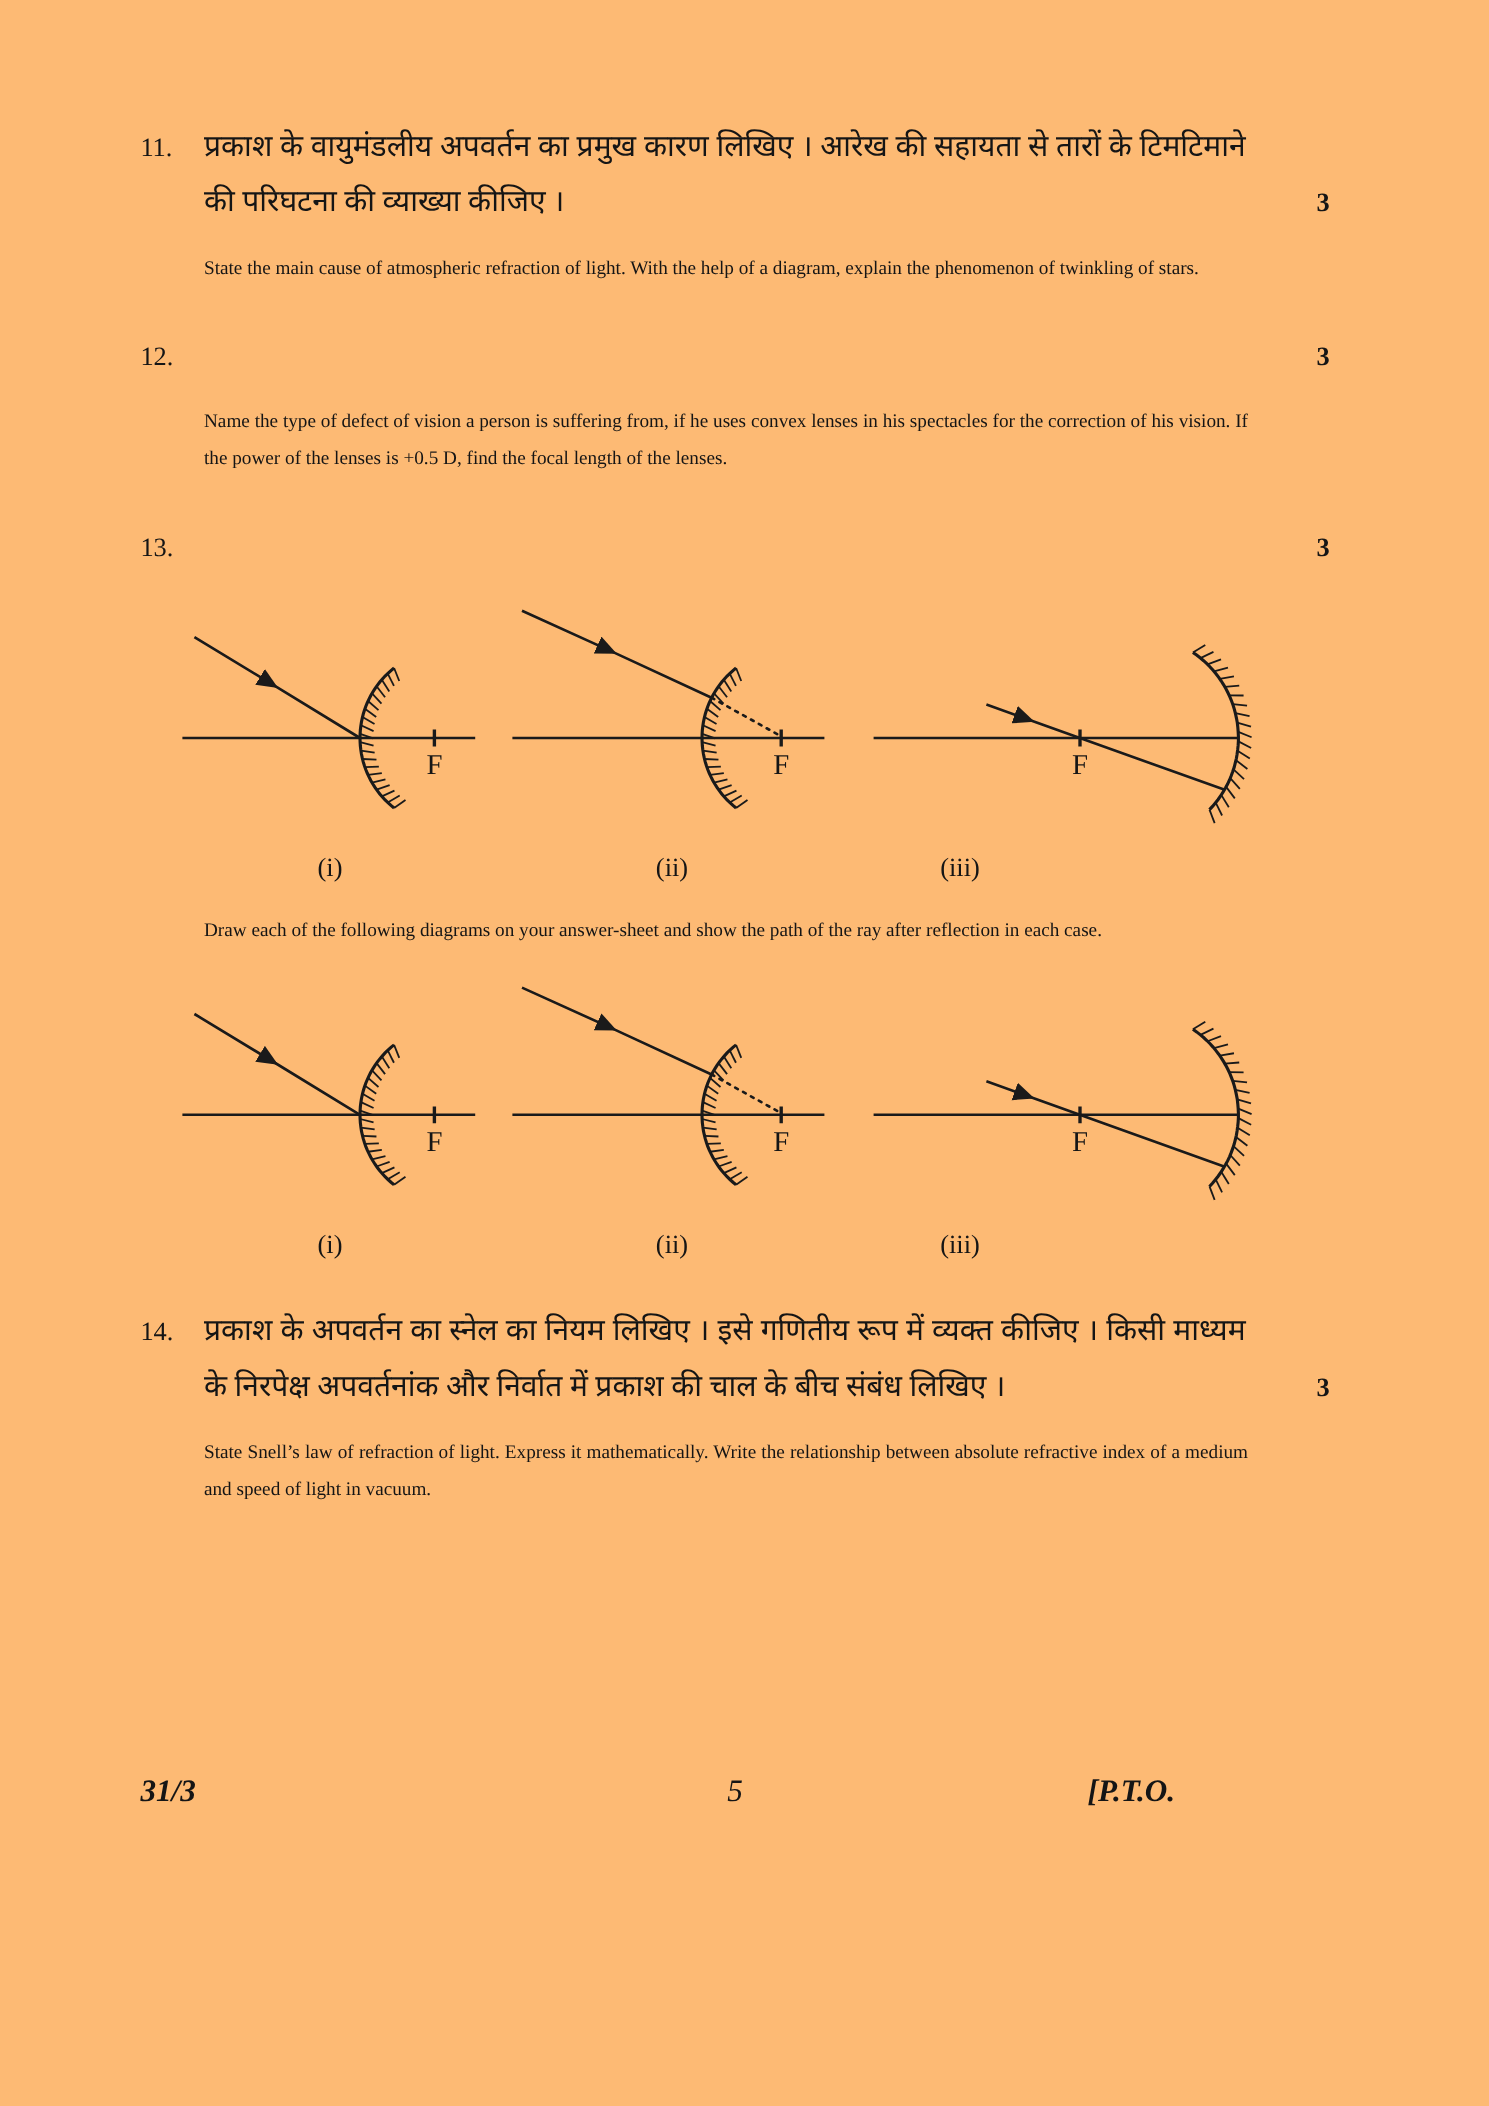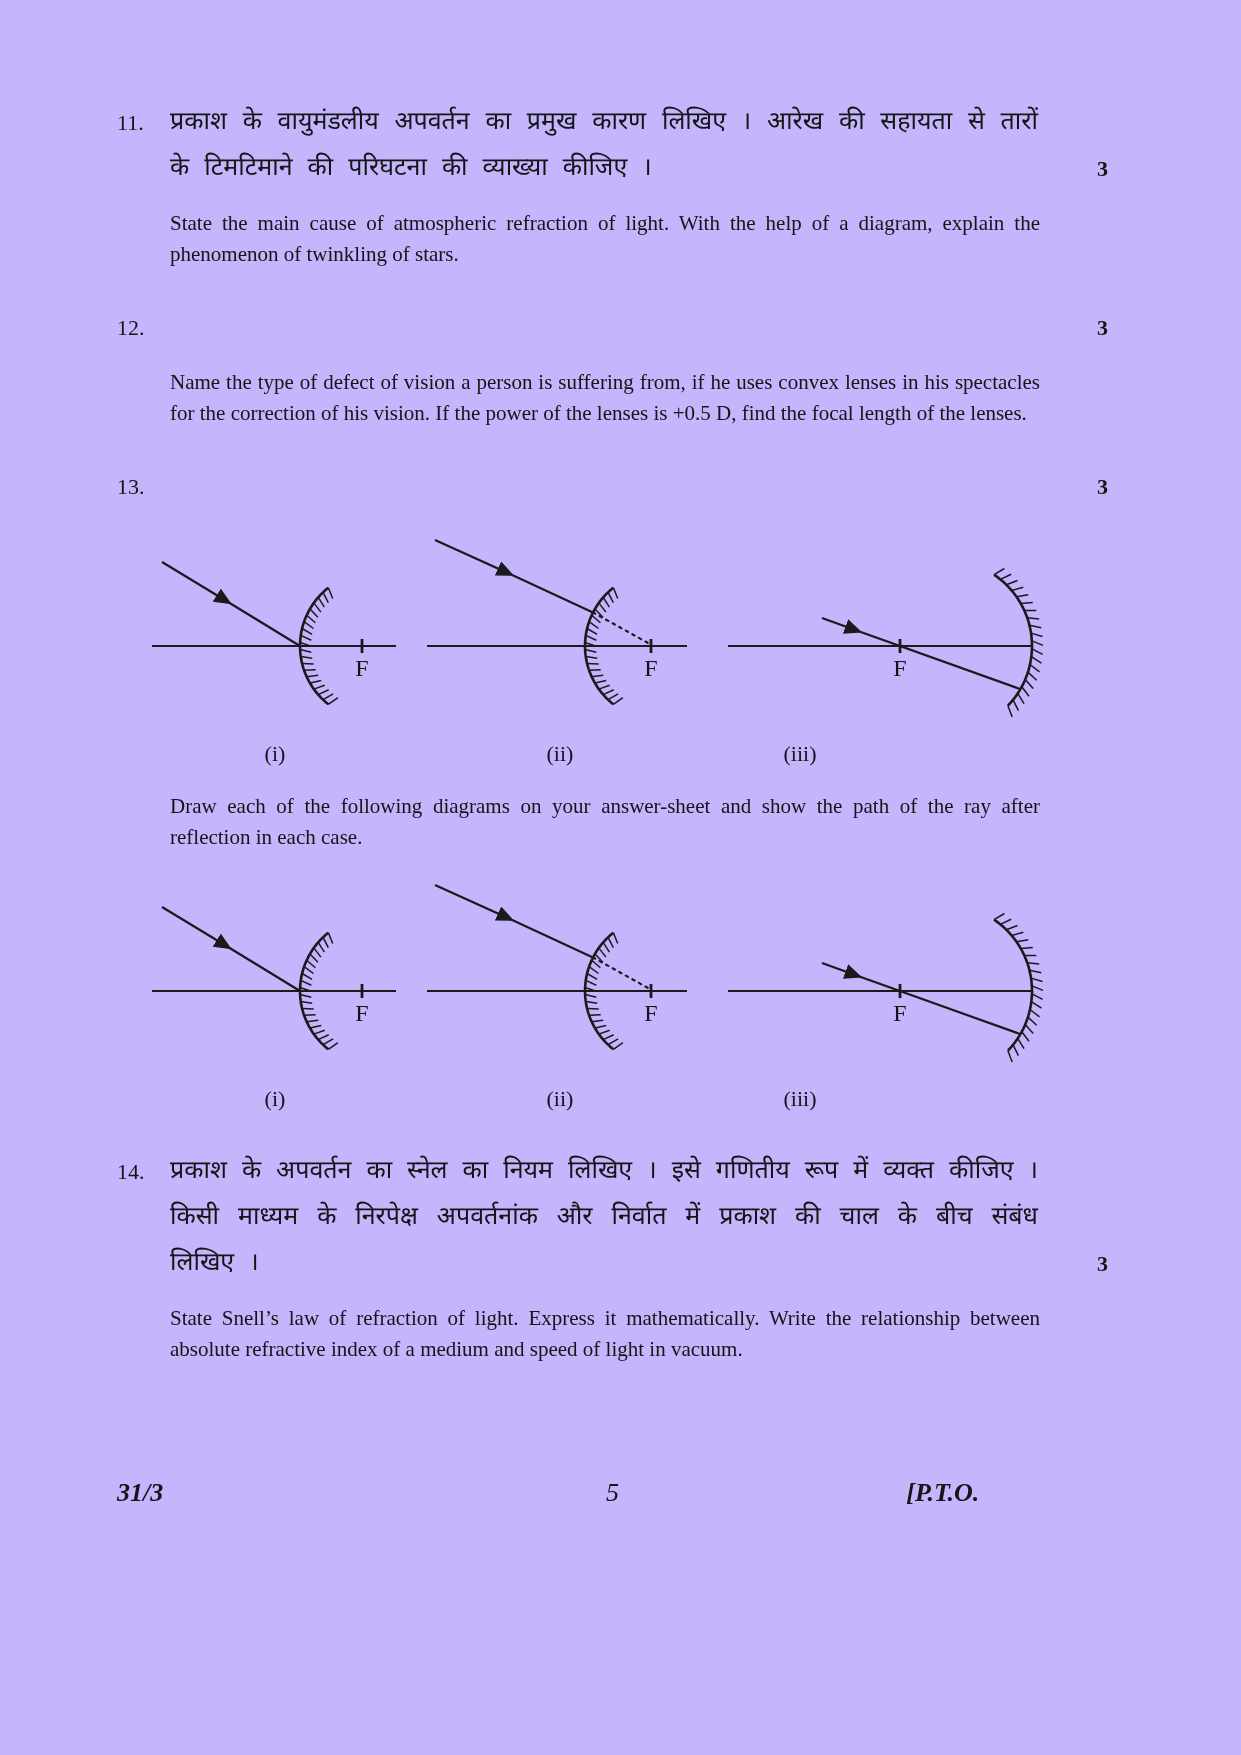--- a/index.html
+++ b/index.html
@@ -1,46 +1,46 @@
 <!DOCTYPE html>
 <html><head>
 <meta charset="utf-8">
 <style>
   html,body { margin:0; padding:0; background:#e8e8e8; }
   .page {
     position:relative;
     width:1241px; height:1755px;
     margin:0 auto;
-    background:#c4b5fd;
+    background:#fdba74;
     color:#151515;
     font-family:"Liberation Serif", serif;
     overflow:hidden;
   }
   .content { padding:100px 133px 0 117px; }
 
   .question { margin-bottom:35px; }
   .qrow { display:flex; align-items:stretch; }
   .qnum {
     flex:none; width:53px;
     font-size:22px; line-height:46px;
   }
   .hindi {
     flex:none; width:868px; margin:0;
     font-size:25px; line-height:46px;
     text-align:justify;
-    font-family:Liberation Mono, monospace;
+    font-family:Liberation Serif, serif;
   }
   .marks {
     flex:1; align-self:flex-end;
     text-align:right;
     font-weight:bold; font-size:22px; line-height:46px;
   }
   .english {
     width:870px; margin:16px 0 0 53px;
-    font-size:21px; line-height:31px;
+    font-size:16px; line-height:31px;
     text-align:justify;
   }
 
   .diagram-row { display:flex; gap:25px; margin:10px 0 0 33px; align-items:flex-start; }
   .diagram-row.second { margin-top:12px; }
   svg.fig { display:block; }
 
   .label-row { display:flex; gap:25px; margin:14px 0 0 33px; font-size:22px; line-height:30px; }
   .dlabel { display:inline-block; text-align:center; }
   .dlabel.w1 { width:250px; }

